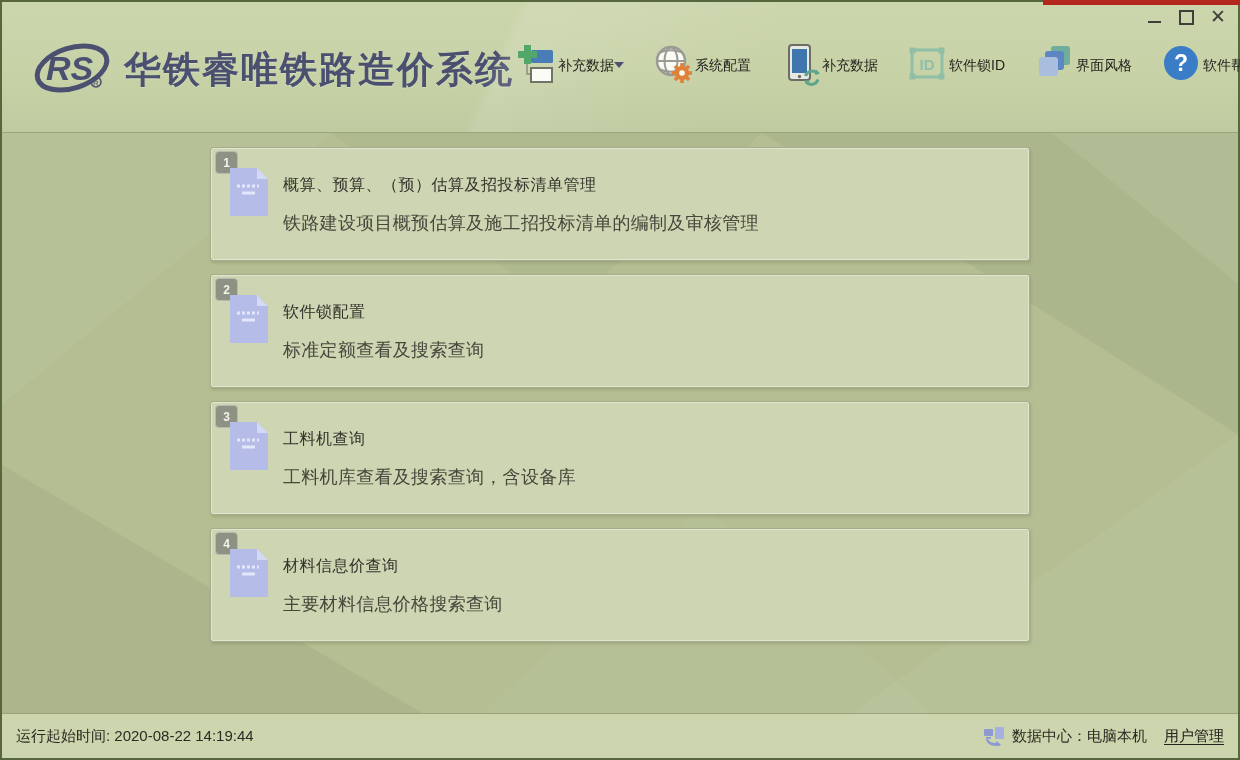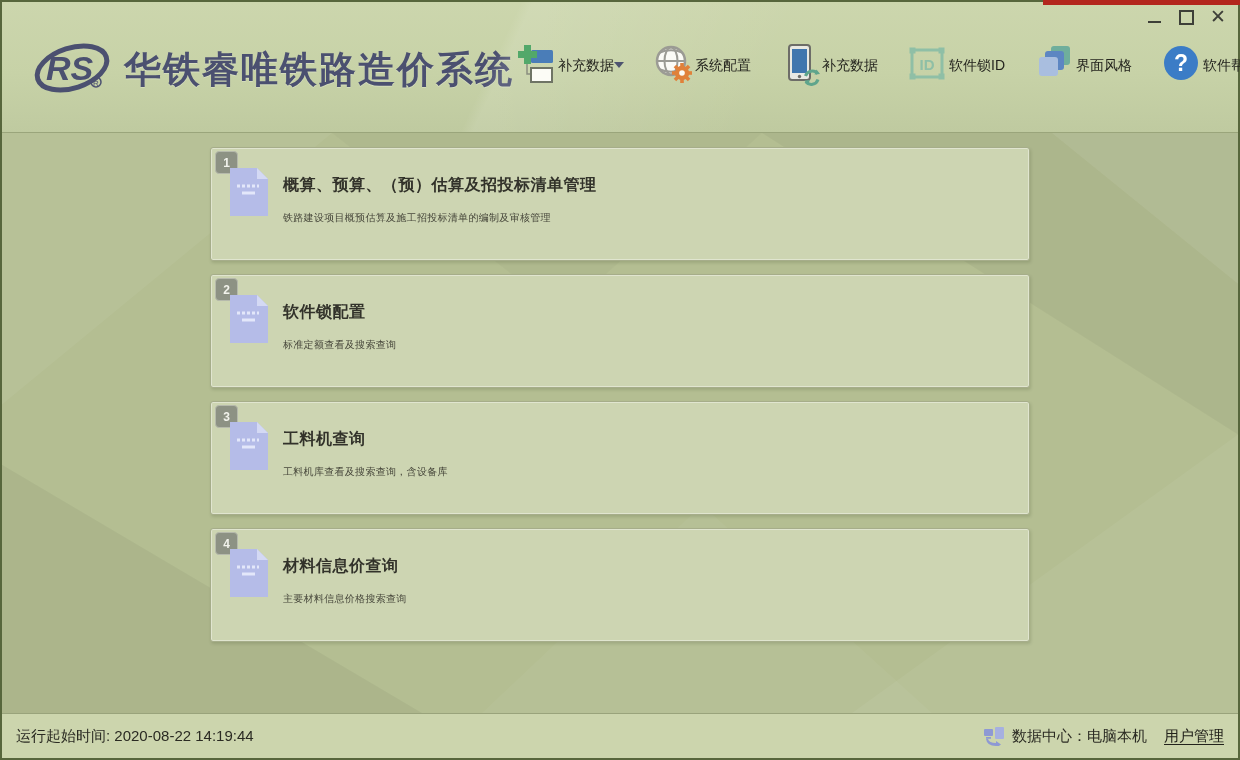--- a/index.html
+++ b/index.html
@@ -34,22 +34,22 @@
   .main{flex:1;position:relative;background:#b4be92;}
   .facets{position:absolute;inset:0;width:100%;height:100%;}
   .cards{position:absolute;left:208px;top:14px;width:820px;}
   .card{position:relative;height:114px;margin-bottom:13px;background:#cdd5b2;border:1px solid #a6ad8a;
         border-radius:3px;box-sizing:border-box;padding:27px 20px 0 72px;cursor:pointer;
         box-shadow:inset 0 0 0 1px rgba(255,255,255,.38),1px 2px 3px rgba(60,70,40,.18);}
   .card-badge{position:absolute;top:3px;left:4px;width:21px;height:21px;border-radius:4px;background:#8d9284;
         border:1px solid #b6bAAc;color:#f2f3ec;font-size:12px;font-weight:bold;
         display:flex;align-items:center;justify-content:center;}
   .doc-icon{position:absolute;left:17px;top:18px;width:42px;height:52px;}
-  .card-title{font-size:16px;font-weight:bold;color:#32322a;letter-spacing:.5px;}
-  .card-desc{margin-top:15px;font-size:10px;color:#47473b;letter-spacing:.3px;}
+  .card-title{font-size:16px;font-weight:normal;color:#32322a;letter-spacing:.5px;}
+  .card-desc{margin-top:15px;font-size:18px;color:#47473b;letter-spacing:.3px;}
   
   .footer{flex:0 0 45px;height:45px;background:#ccd5ad;border-top:1px solid #99a37b;display:flex;
           align-items:center;padding:3px 14px;box-sizing:border-box;font-size:15px;color:#2b2b23;}
   .footer-right{margin-left:auto;display:flex;align-items:center;gap:7px;}
   .dc-icon{width:22px;height:20px;display:block;}
   .user-mgmt{margin-left:10px;color:#22221b;text-decoration:underline;text-underline-offset:3px;cursor:pointer;text-align:right;}
 </style>
 </head>
 <body>
 

